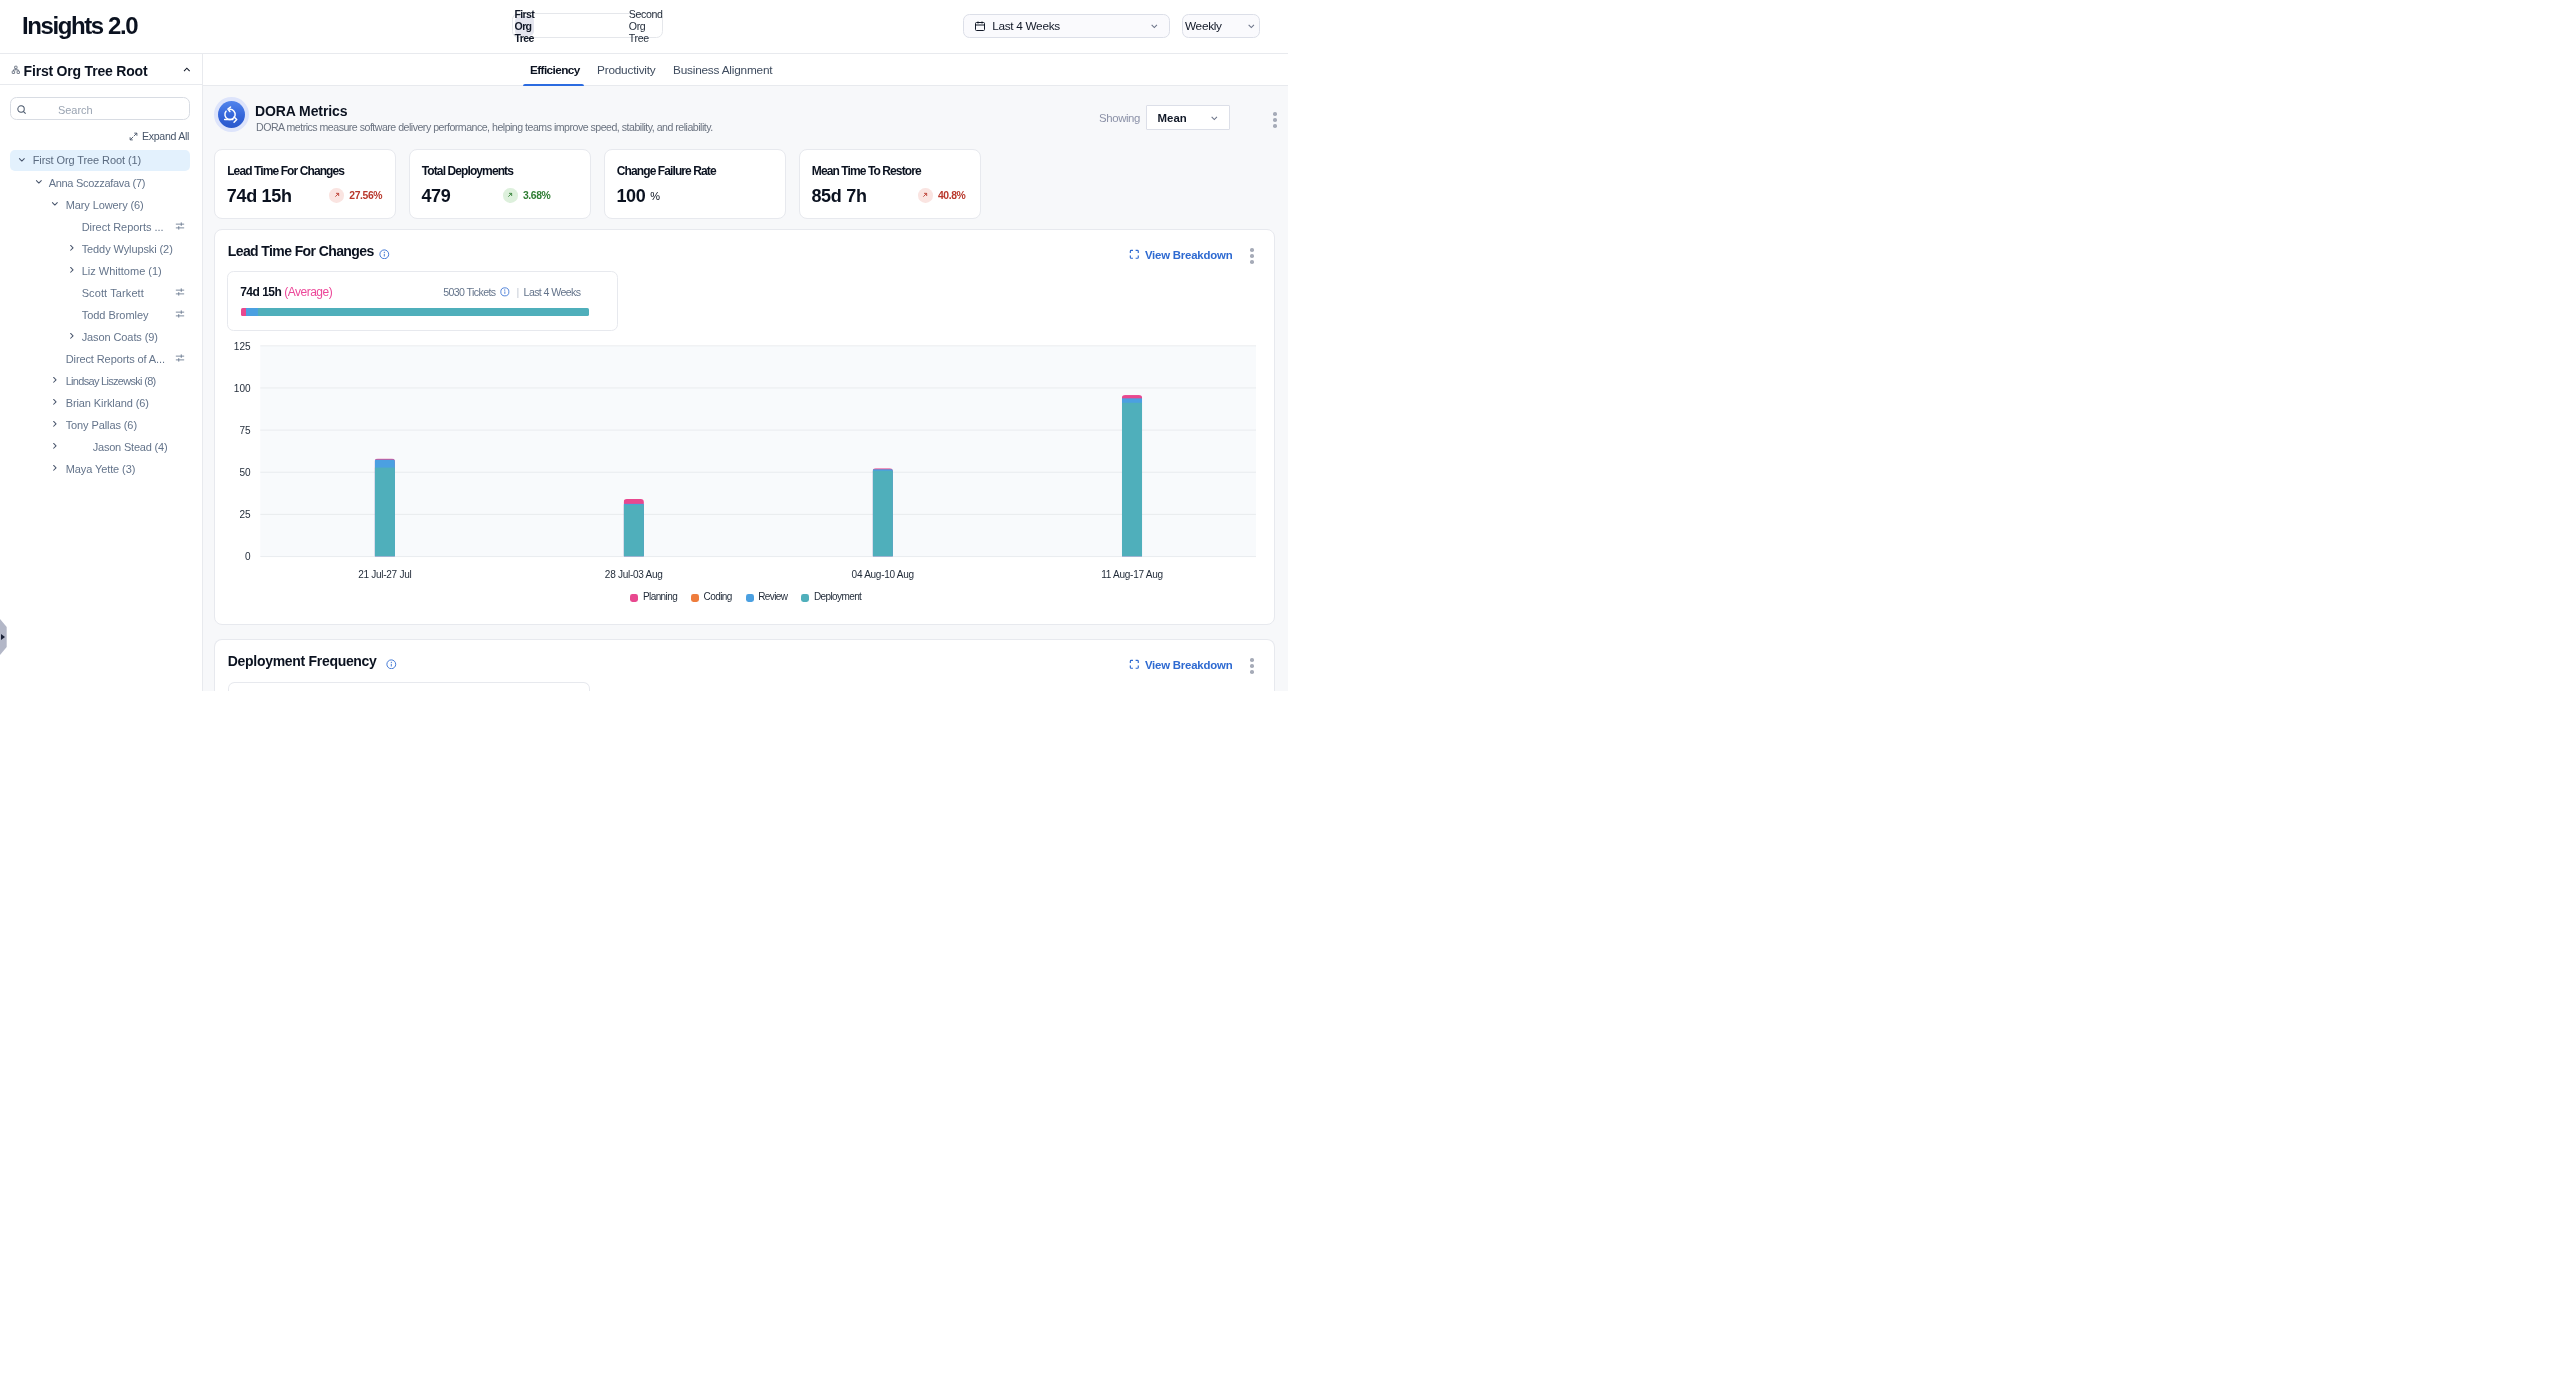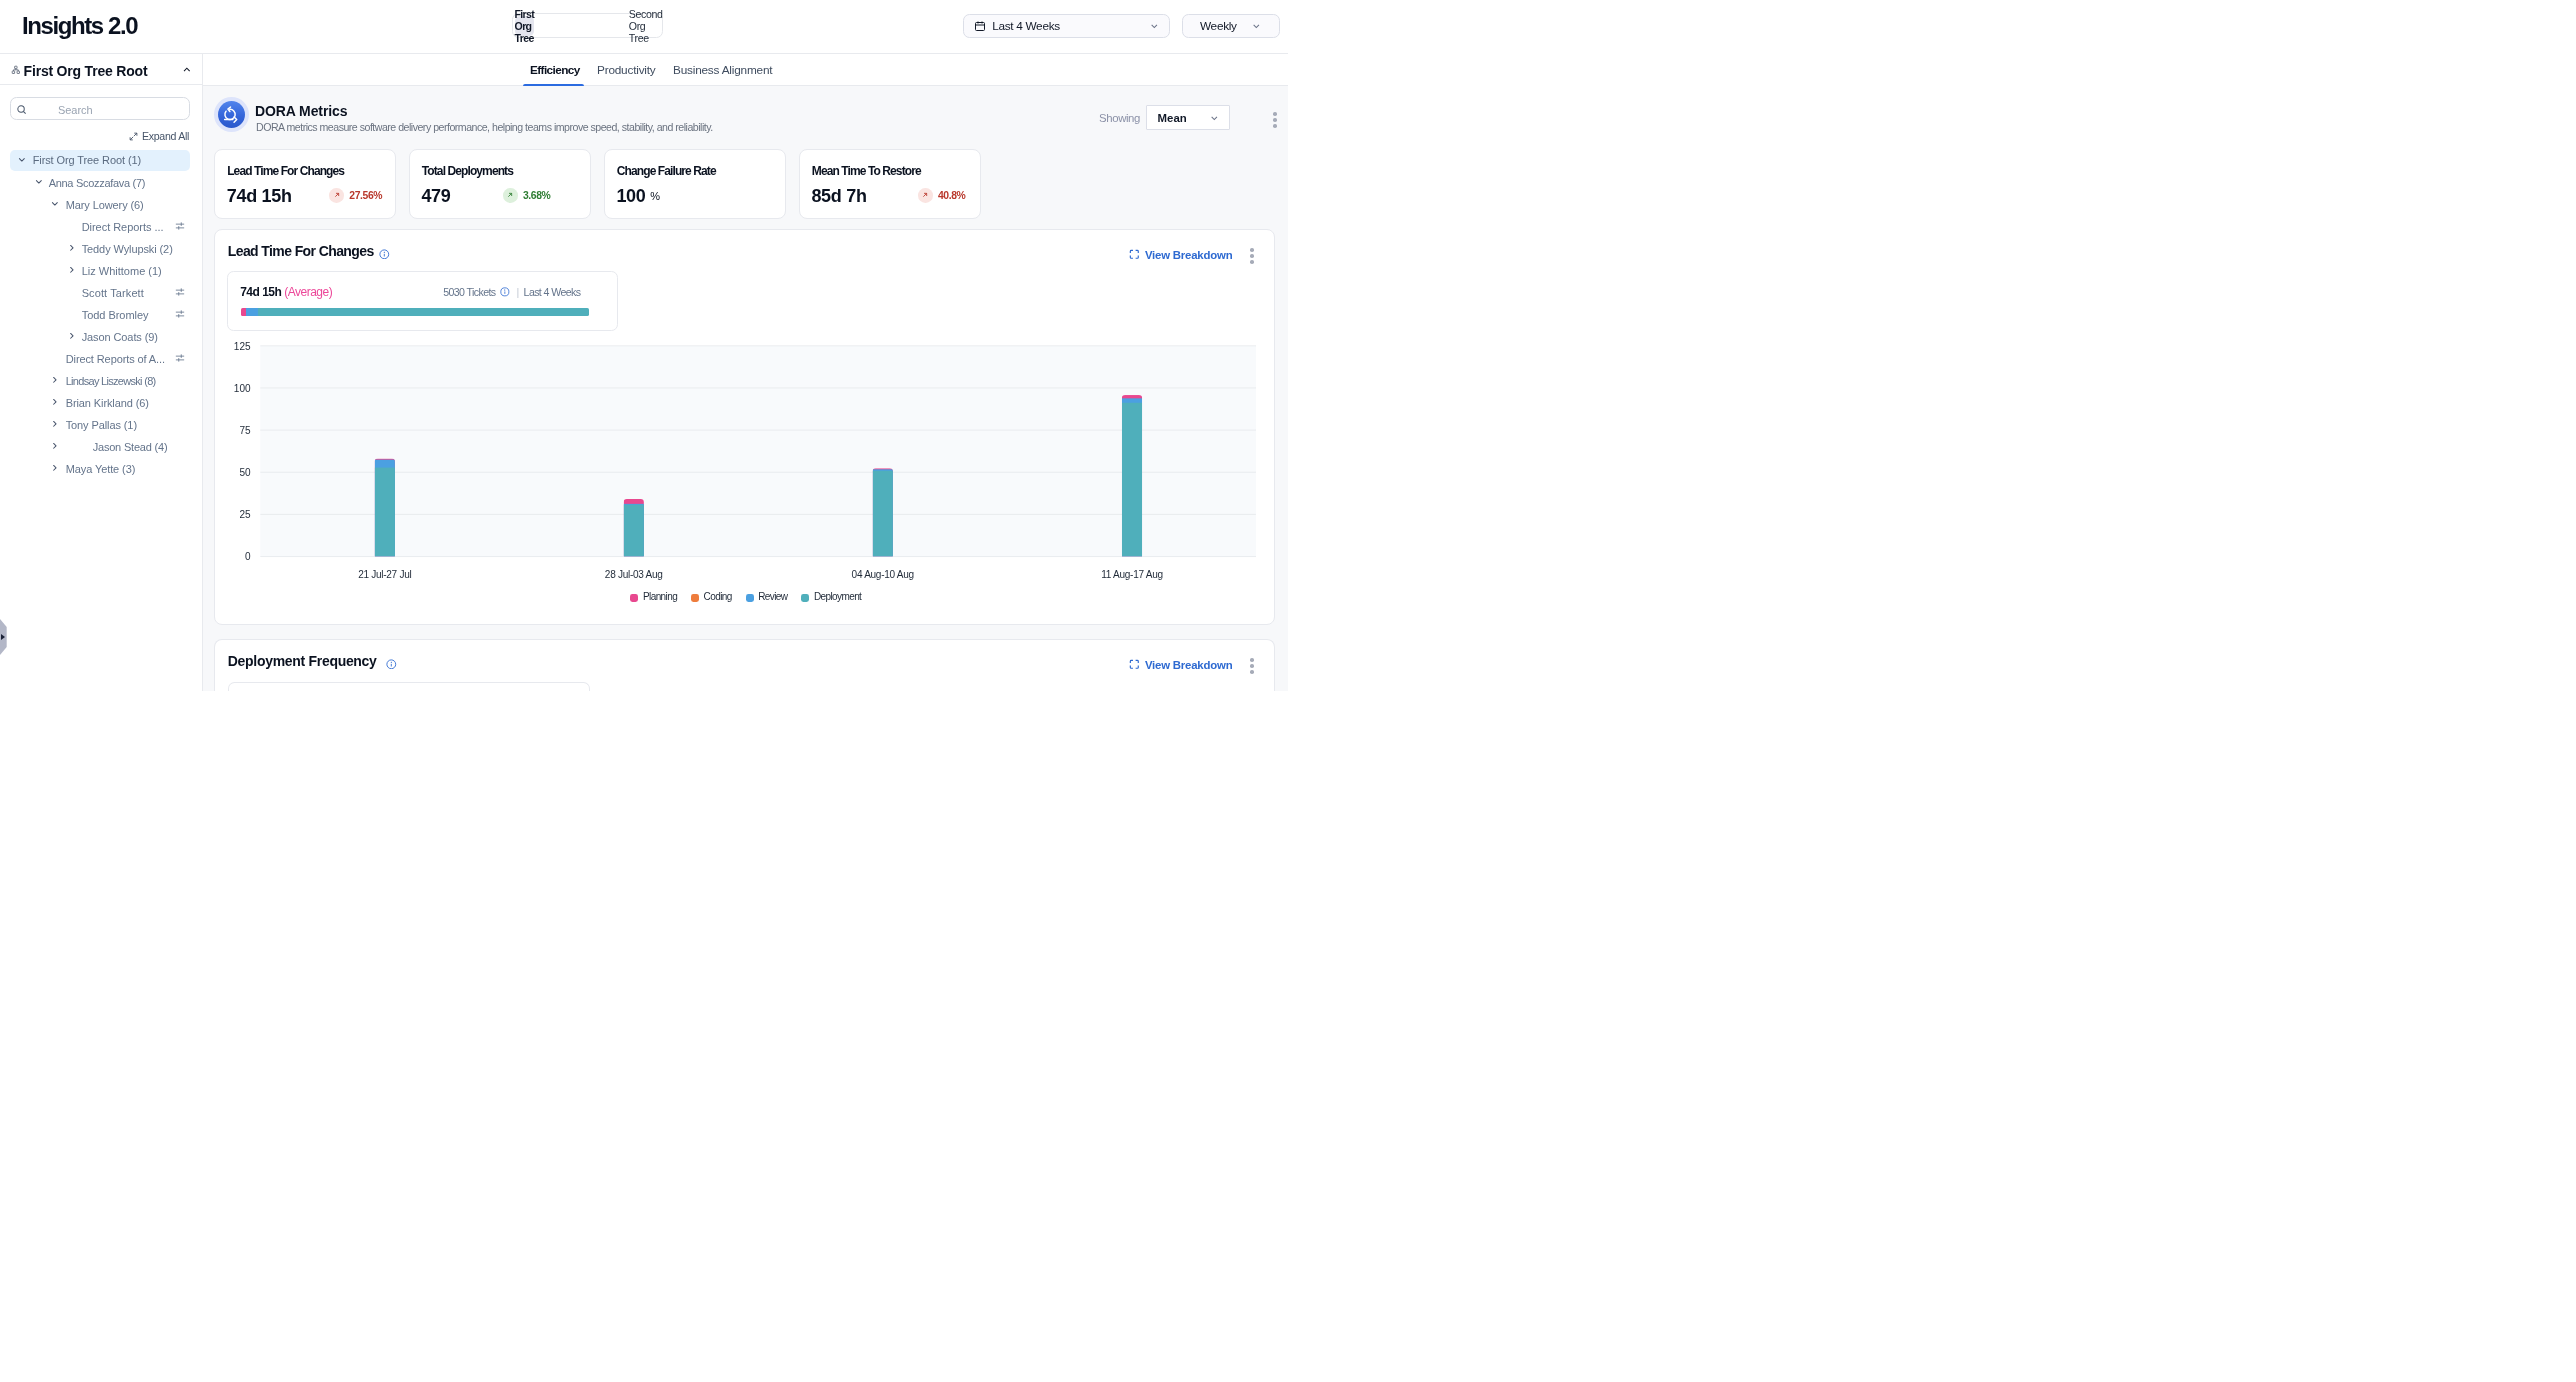--- a/index.html
+++ b/index.html
@@ -94,21 +94,21 @@
     <div class="sel" style="left:963px; width:207px; padding:0 9.7px;">
       <svg width="12" height="12" viewBox="0 0 24 24" fill="none" stroke="#111827" stroke-width="2">
         <rect x="3" y="5" width="18" height="16" rx="2"></rect>
         <path d="M8 3v4M16 3v4M3 10h18"></path>
       </svg>
       <span style="margin-left:6.5px;">Last 4 Weeks</span>
       <svg class="chev" width="10.6" height="10.6" viewBox="0 0 24 24" fill="none" stroke="#6a7287" stroke-width="2.4">
         <path d="M6 9l6 6 6-6"></path>
       </svg>
     </div>
-    <div class="sel" style="left:1182px; width:98px; padding:0 17px;justify-content:flex-end;">
+    <div class="sel" style="left:1182px; width:78px; padding:0 2px;justify-content:flex-end;">
       <span>Weekly</span>
       <svg class="chev" width="10.6" height="10.6" viewBox="0 0 24 24" fill="none" stroke="#6a7287" stroke-width="2.4">
         <path d="M6 9l6 6 6-6"></path>
       </svg>
     </div>
   </div>
 
   <div class="sidebar">
     <div class="sbhdr">
       <svg class="ticon" style="left:10.6px; top:10.6px;" width="9.7" height="9.7" viewBox="0 0 24 24" fill="none" stroke="#555e70" stroke-width="2">
@@ -207,21 +207,21 @@
       <div class="trow" style="top:243px;">
         <span style="position:absolute; left:40px; top:4.9px;"><svg width="9.7" height="9.7" viewBox="0 0 24 24" fill="none" stroke="#46536a" stroke-width="2.5" stroke-linecap="round" stroke-linejoin="round">
             <path d="M9 6l6 6-6 6"></path>
           </svg></span>
         <span style="position:absolute; left:56px; top:4.5px; letter-spacing:-0.1px;">Brian Kirkland (6)</span>
       </div>
       <div class="trow" style="top:265px;">
         <span style="position:absolute; left:40px; top:4.9px;"><svg width="9.7" height="9.7" viewBox="0 0 24 24" fill="none" stroke="#46536a" stroke-width="2.5" stroke-linecap="round" stroke-linejoin="round">
             <path d="M9 6l6 6-6 6"></path>
           </svg></span>
-        <span style="position:absolute; left:56px; top:4.5px; letter-spacing:-0.1px;">Tony Pallas (1)</span>
+        <span style="position:absolute; left:56px; top:4.5px; letter-spacing:-0.1px;">Tony Pallas (6)</span>
       </div>
       <div class="trow" style="top:287px;">
         <span style="position:absolute; left:40px; top:4.9px;"><svg width="9.7" height="9.7" viewBox="0 0 24 24" fill="none" stroke="#46536a" stroke-width="2.5" stroke-linecap="round" stroke-linejoin="round">
             <path d="M9 6l6 6-6 6"></path>
           </svg></span>
         <span style="position:absolute; left:56px; top:4.5px; letter-spacing:-0.2px;margin-left:27px;">Jason Stead (4)</span>
       </div>
       <div class="trow" style="top:309px;">
         <span style="position:absolute; left:40px; top:4.9px;"><svg width="9.7" height="9.7" viewBox="0 0 24 24" fill="none" stroke="#46536a" stroke-width="2.5" stroke-linecap="round" stroke-linejoin="round">
             <path d="M9 6l6 6-6 6"></path>

